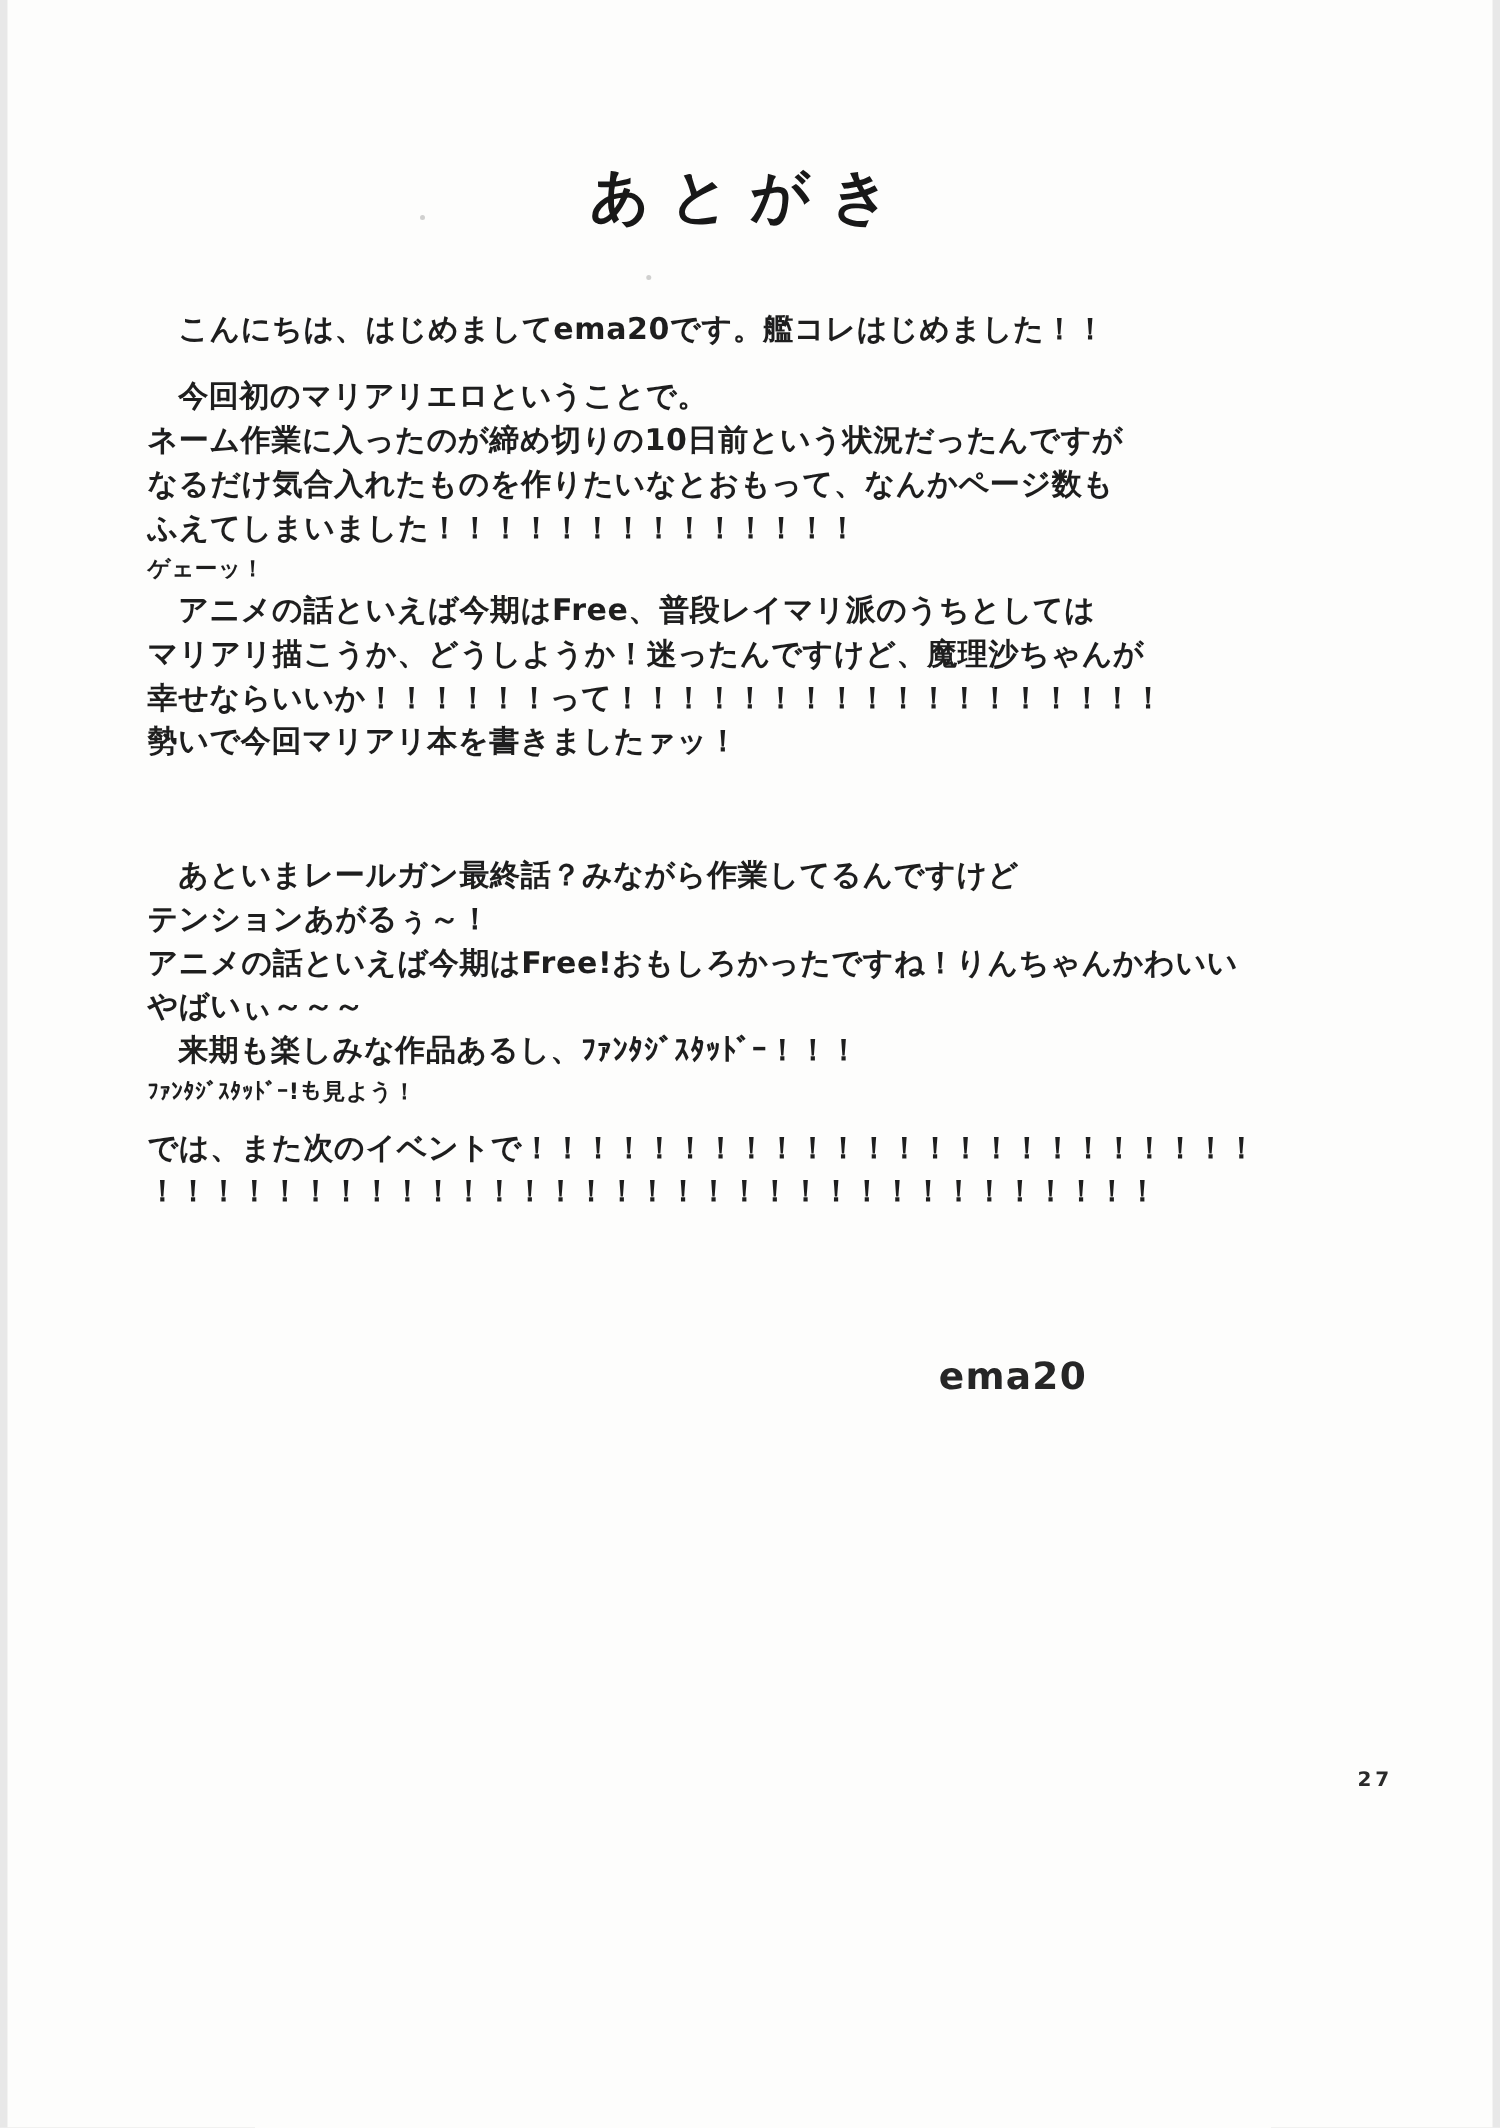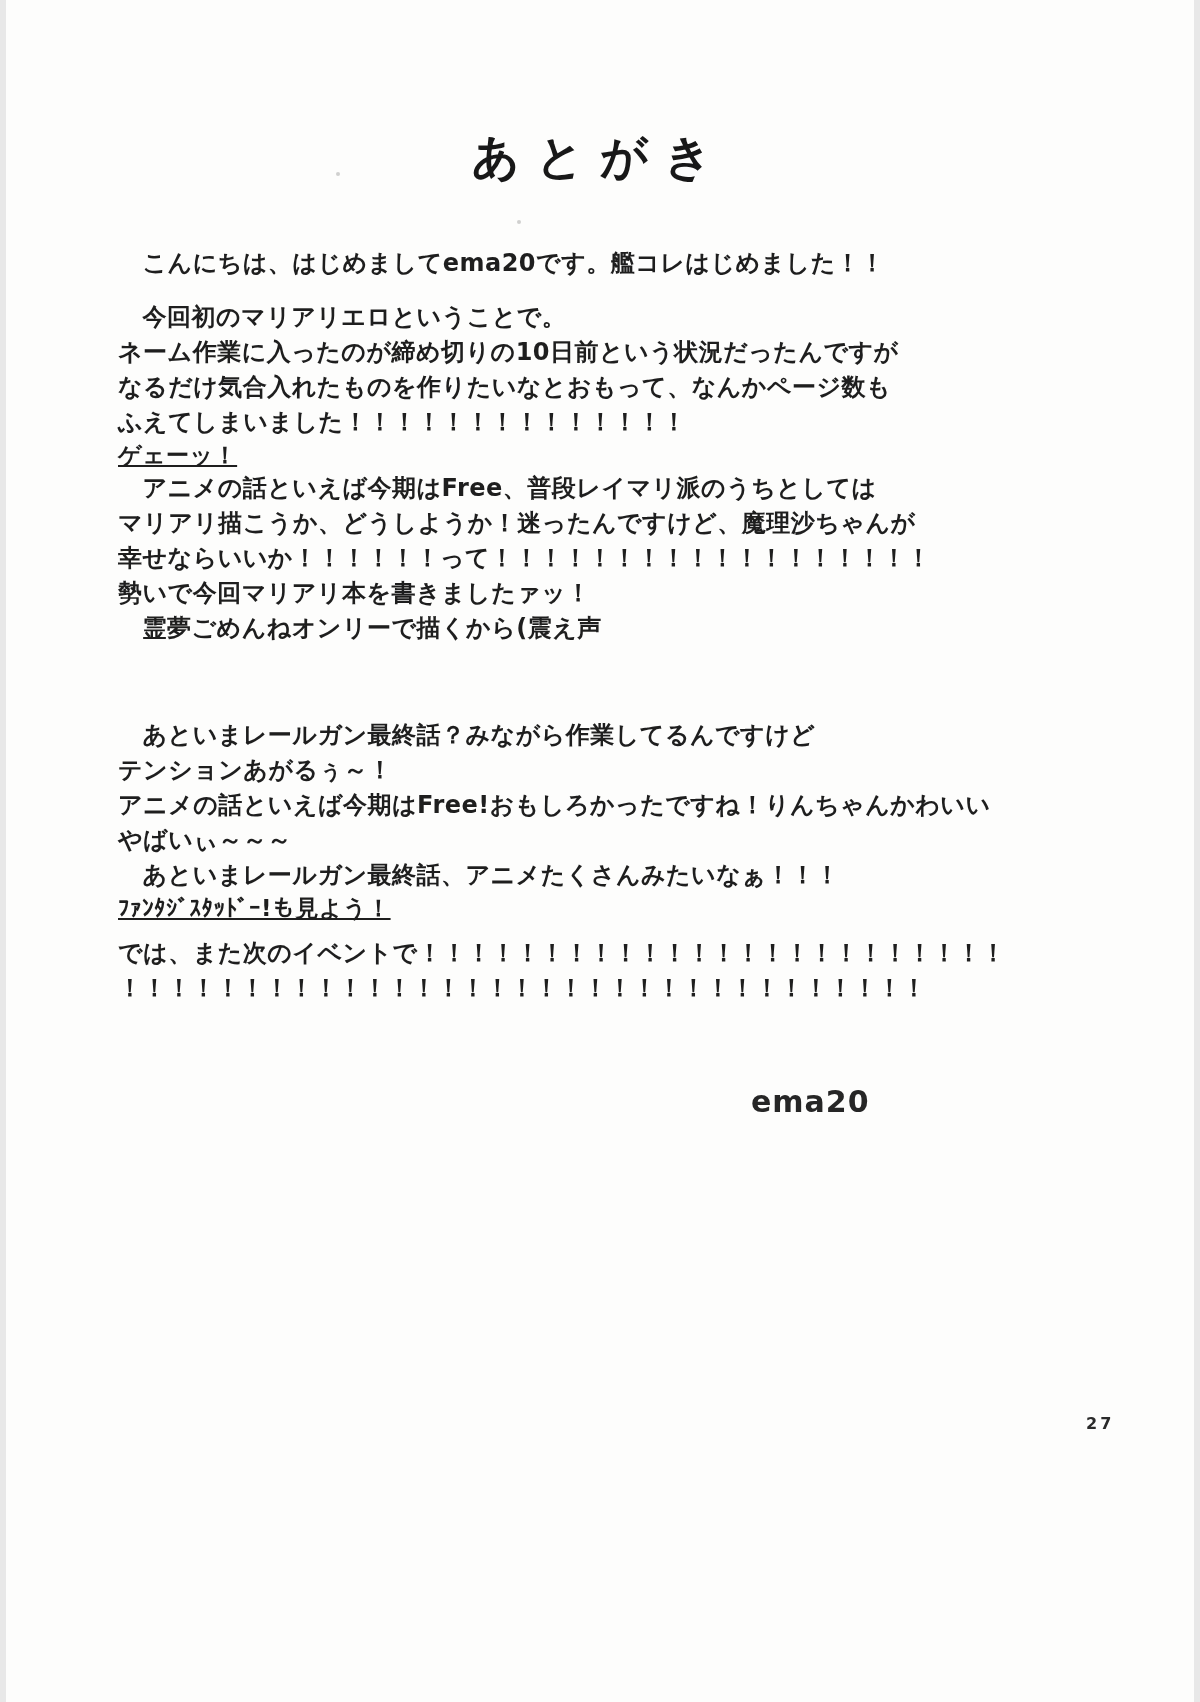--- a/index.html
+++ b/index.html
@@ -43,23 +43,22 @@
   .para:last-child { margin-bottom: 0; }
   .line {
     font-size: 24px;
     line-height: 35px;
     font-weight: 600;
     letter-spacing: 0.5px;
     white-space: nowrap;
     color: #1e1e1e;
   }
   .line.small {
-    font-size: 23px;
+    font-size: 18px;
     line-height: 31px;
-    text-decoration: underline;
   }
   .signature {
     position: absolute;
     top: 1084px;
     left: 745px;
     font-size: 30px;
     font-weight: 700;
     letter-spacing: 1px;
     color: #262626;
   }
@@ -97,28 +96,27 @@
       <div class="para gap-large">
         <div class="line">　今回初のマリアリエロということで。</div>
         <div class="line">ネーム作業に入ったのが締め切りの10日前という状況だったんですが</div>
         <div class="line">なるだけ気合入れたものを作りたいなとおもって、なんかページ数も</div>
         <div class="line">ふえてしまいました！！！！！！！！！！！！！！</div>
         <div class="line small">ゲェーッ！</div>
         <div class="line">　アニメの話といえば今期はFree、普段レイマリ派のうちとしては</div>
         <div class="line">マリアリ描こうか、どうしようか！迷ったんですけど、魔理沙ちゃんが</div>
         <div class="line">幸せならいいか！！！！！！って！！！！！！！！！！！！！！！！！！</div>
         <div class="line">勢いで今回マリアリ本を書きましたァッ！</div>
-        <div class="line">　霊夢ごめんねオンリーで描くから(震え声</div>
       </div>
       <div class="para gap-medium">
         <div class="line">　あといまレールガン最終話？みながら作業してるんですけど</div>
         <div class="line">テンションあがるぅ～！</div>
         <div class="line">アニメの話といえば今期はFree!おもしろかったですね！りんちゃんかわいい</div>
         <div class="line">やばいぃ～～～</div>
-        <div class="line">　あといまレールガン最終話、アニメたくさんみたいなぁ！！！</div>
+        <div class="line">　来期も楽しみな作品あるし、ﾌｧﾝﾀｼﾞｽﾀｯﾄﾞｰ！！！</div>
         <div class="line small">ﾌｧﾝﾀｼﾞｽﾀｯﾄﾞｰ!も見よう！</div>
       </div>
       <div class="para">
         <div class="line">では、また次のイベントで！！！！！！！！！！！！！！！！！！！！！！！！</div>
         <div class="line">！！！！！！！！！！！！！！！！！！！！！！！！！！！！！！！！！</div>
       </div>
     </div>
 
   <div class="signature">ema20</div>
 

